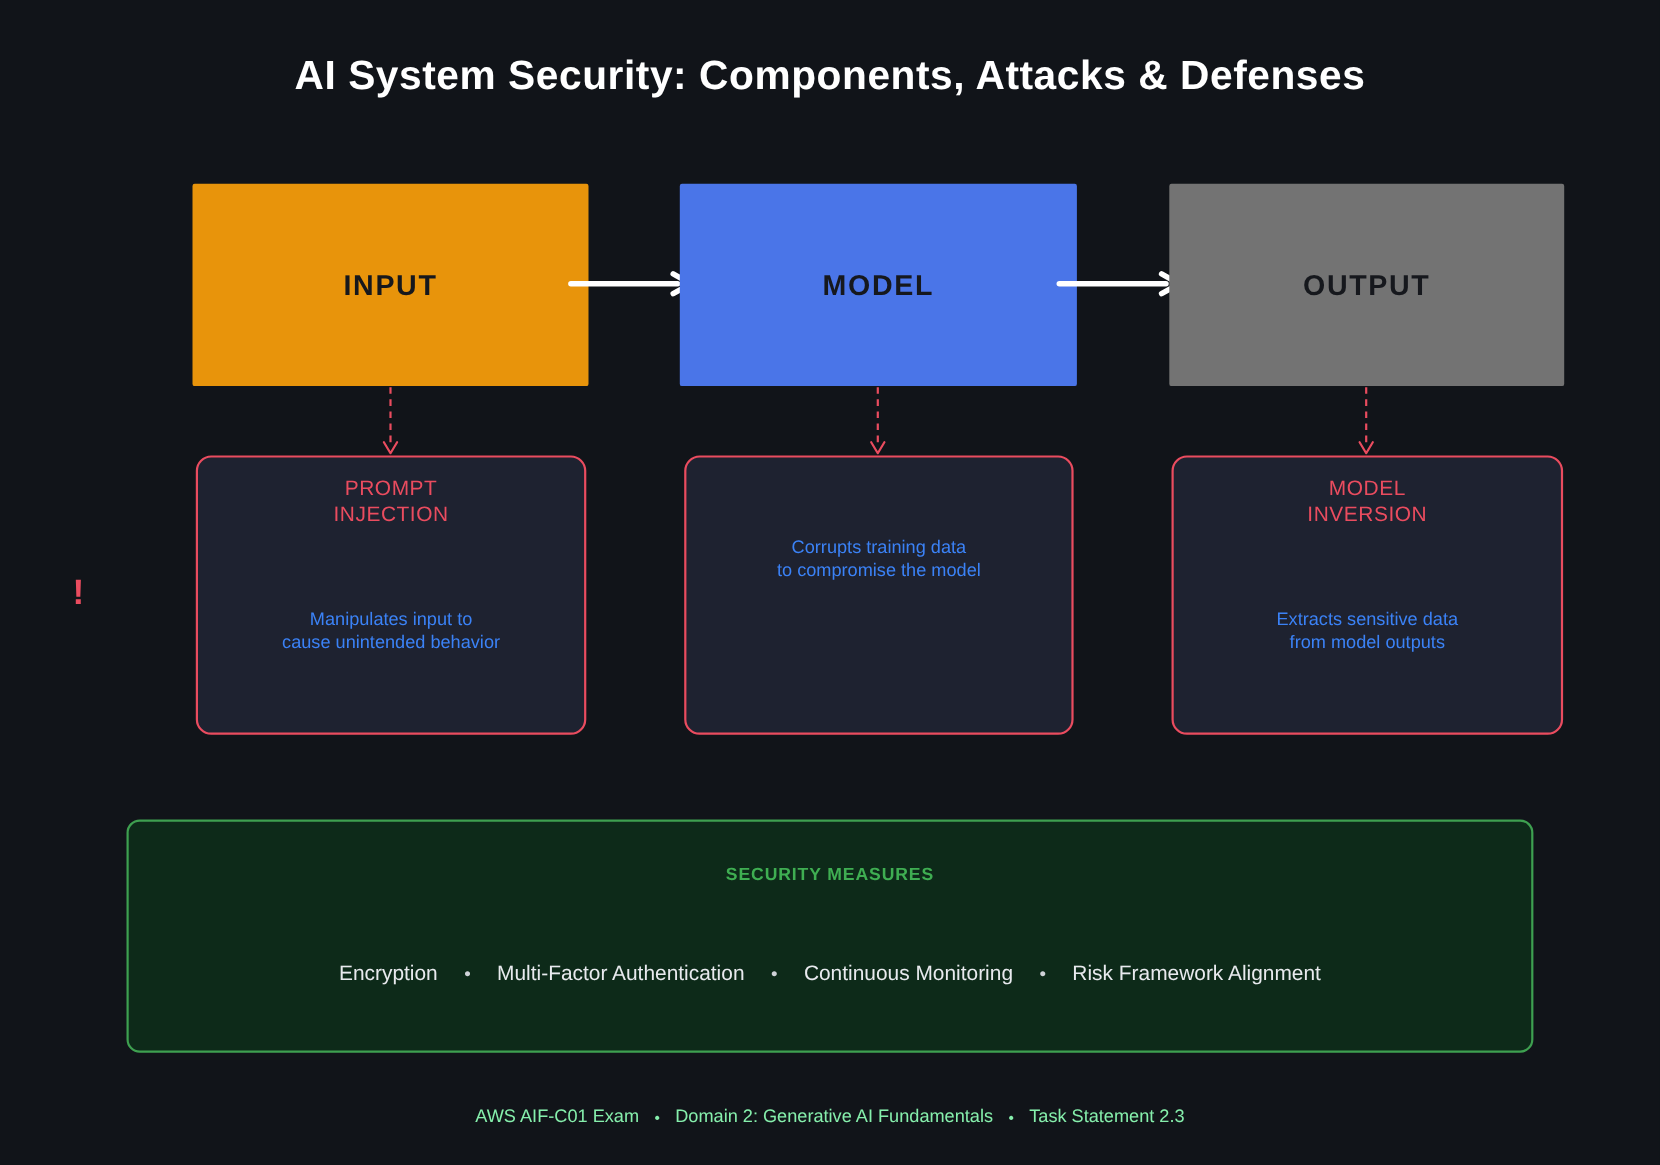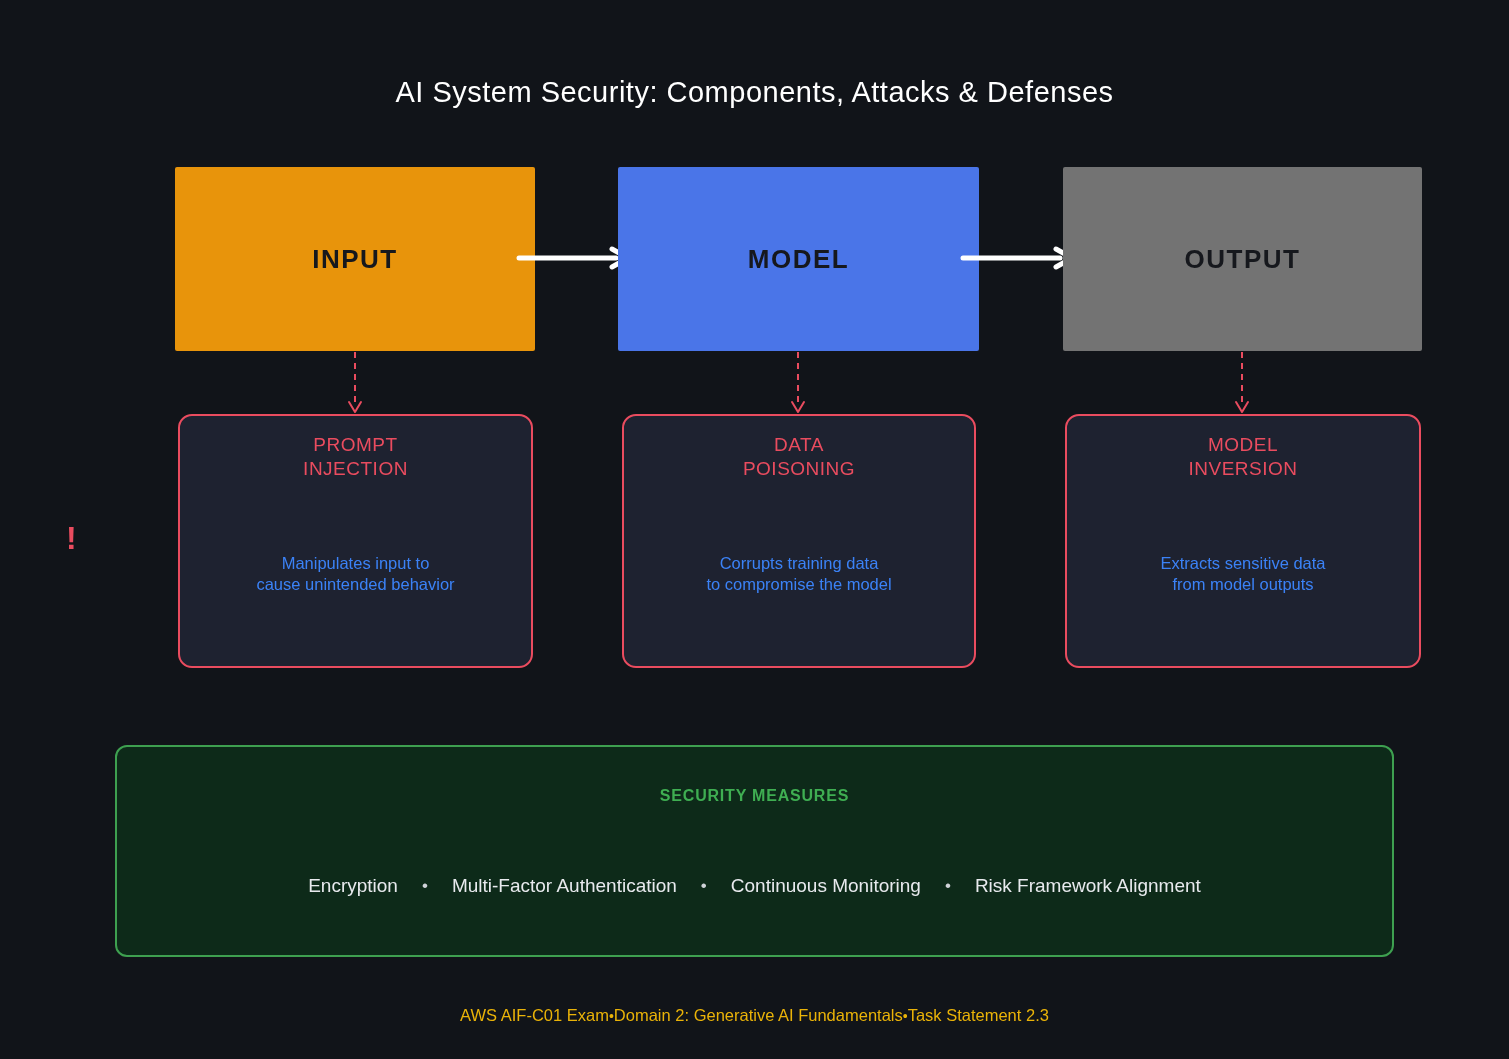--- a/index.html
+++ b/index.html
@@ -9,26 +9,26 @@
   .canvas {
     position: relative;
     width: 1509px;
     height: 1059px;
     background: #111419;
     overflow: hidden;
   }
 
   .title {
     position: absolute;
-    top: 76px; left: 0;
+    top: 48px; left: 0;
     width: 100%;
     text-align: center;
     color: #ffffff;
-    font-size: 29px;
-    font-weight: normal;
+    font-size: 37px;
+    font-weight: bold;
     letter-spacing: 0.5px;
   }
 
   .comp {
     position: absolute;
     top: 167px;
     height: 184px;
     border-radius: 2px;
     display: flex;
     align-items: center;
@@ -119,21 +119,22 @@
   }
   .measures .bullet { color: #CFD2D8; font-size: 17px; }
 
   .footer {
     position: absolute;
     left: 0; top: 1006px;
     width: 100%;
     display: flex;
     justify-content: center;
     align-items: center;
-    color: #eab308;
+    gap: 14px;
+    color: #86efac;
     font-size: 16.5px;
   }
   .footer .bullet { font-size: 14px; }
 </style>
 </head>
 <body>
 
 <div class="canvas">
 
   <h1 class="title">AI System Security: Components, Attacks &amp; Defenses</h1>
@@ -173,22 +174,20 @@
     <polyline points="4,52 10,62 16,52" fill="none" stroke="#EA4C5F" stroke-width="2" stroke-linejoin="round" stroke-linecap="round"></polyline>
   </svg>
 
   <div class="attack a1">
     <div class="attack-title">PROMPT
 INJECTION</div>
     <div class="attack-desc">Manipulates input to
 cause unintended behavior</div>
   </div>
   <div class="attack a2">
-    <div class="attack-title">DATA
-POISONING</div>
     <div class="attack-desc">Corrupts training data
 to compromise the model</div>
   </div>
   <div class="attack a3">
     <div class="attack-title">MODEL
 INVERSION</div>
     <div class="attack-desc">Extracts sensitive data
 from model outputs</div>
   </div>
 

